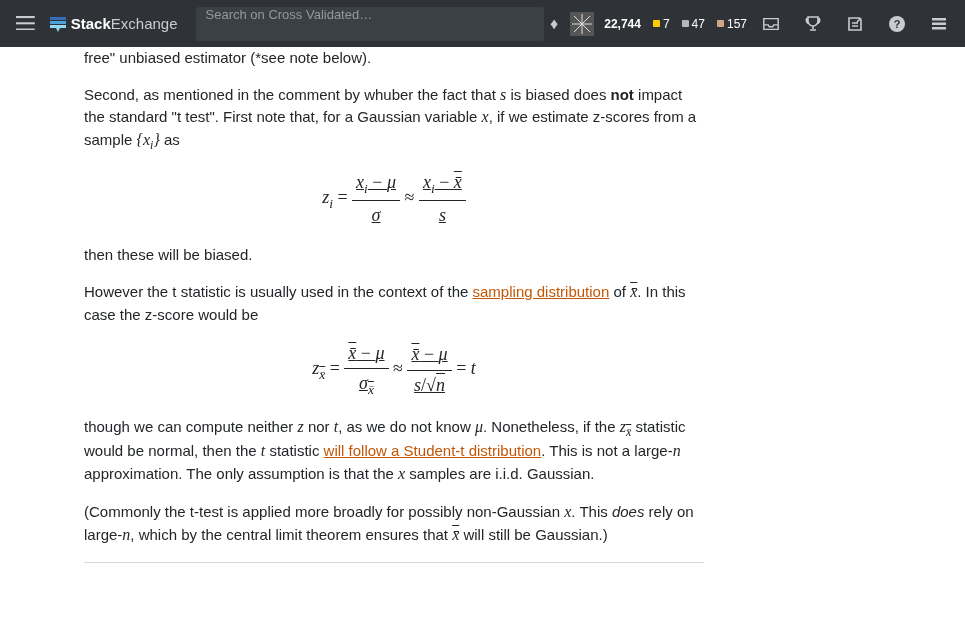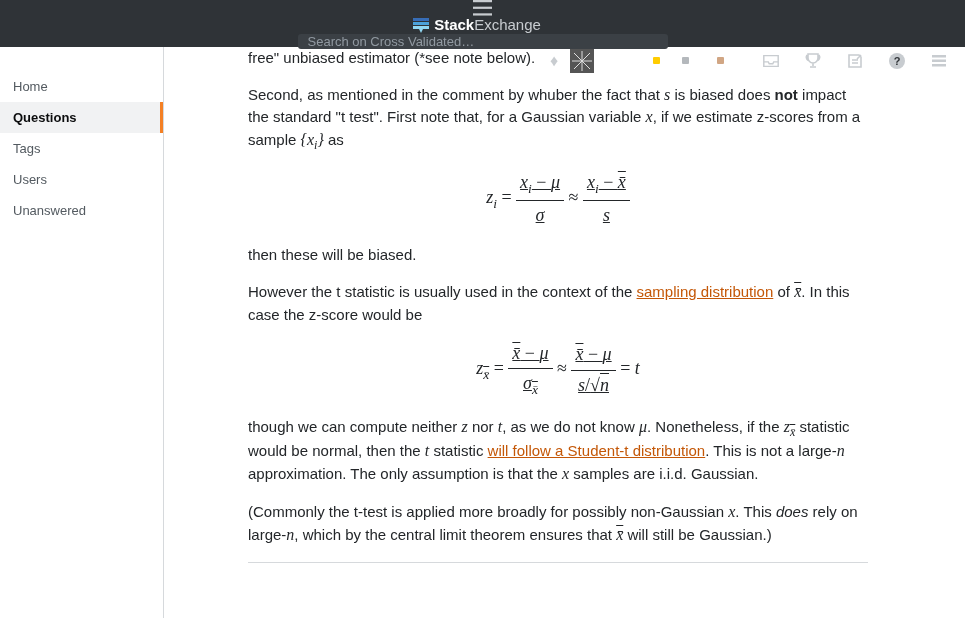--- a/index.html
+++ b/index.html
@@ -1,17 +1,17 @@
 <!DOCTYPE html>
 <html><head>
 <meta charset="utf-8">
 <style>
 * { margin: 0; padding: 0; box-sizing: border-box; }
 body { font-family: Arial, Helvetica, sans-serif; font-size: 13px; color: #232629; background: #fff; width: 965px; height: 618px; overflow: hidden; position: relative; }
-.topbar { background: #2f3337; height: 47px; display: flex; align-items: center; padding: 0 8px; color: #fff; flex-direction: column; }
+.topbar { background: #2f3337; height: 47px; display: flex; align-items: center; padding: 0 8px; color: #fff; }
 .hamburger { width: 20px; height: 16px; margin: 0 8px; cursor: pointer; }
 .hamburger svg { display: block; }
 .logo { display: flex; align-items: center; font-size: 15px; margin-right: 12px; cursor: pointer; padding: 0 6px; }
 .logo .bold { font-weight: bold; }
 .logo .light { font-weight: normal; color: #c8ccd0; }
 .searchbox { background: #3b4045; height: 34px; width: 370px; border-radius: 3px; display: flex; align-items: flex-start; padding: 0 10px; }
 .searchbox input { background: transparent; border: none; outline: none; color: #c8ccd0; font-size: 13px; width: 100%; }
 .searchbox input::placeholder { color: #9199a1; }
 .topbar-right { margin-left: auto; display: flex; align-items: center; gap: 6px; }
 .diamond { color: #c8ccd0; font-size: 16px; padding: 0 6px; cursor: pointer; }
@@ -113,27 +113,20 @@
         <svg viewBox="0 0 18 18" fill="#c8ccd0">
           <rect x="2" y="3" width="14" height="2.5"></rect>
           <rect x="2" y="7.5" width="14" height="2.5"></rect>
           <rect x="2" y="12" width="14" height="2.5"></rect>
         </svg>
       </span>
   </div>
 </div>
 
 <div class="layout">
-  <div class="sidebar">
-    <a class="nav-item">Home</a>
-    <a class="nav-item active">Questions</a>
-    <a class="nav-item">Tags</a>
-    <a class="nav-item">Users</a>
-    <a class="nav-item">Unanswered</a>
-  </div>
 
   <div class="content">
     <div class="post">
       <p class="truncated">free" unbiased estimator (*see note below).</p>
 
       <p>
         <span>Second, as mentioned in the comment by whuber the fact that </span><span class="mi">s</span><span> is biased does </span><b>not</b><span> impact the standard "t test". First note that, for a Gaussian variable </span><span class="mi">x</span><span>, if we estimate z-scores from a sample </span><span class="mi"><span>{</span><span>x</span><span class="sub">i</span><span>}</span></span><span> as</span>
       </p>
 
       <div class="eq">

